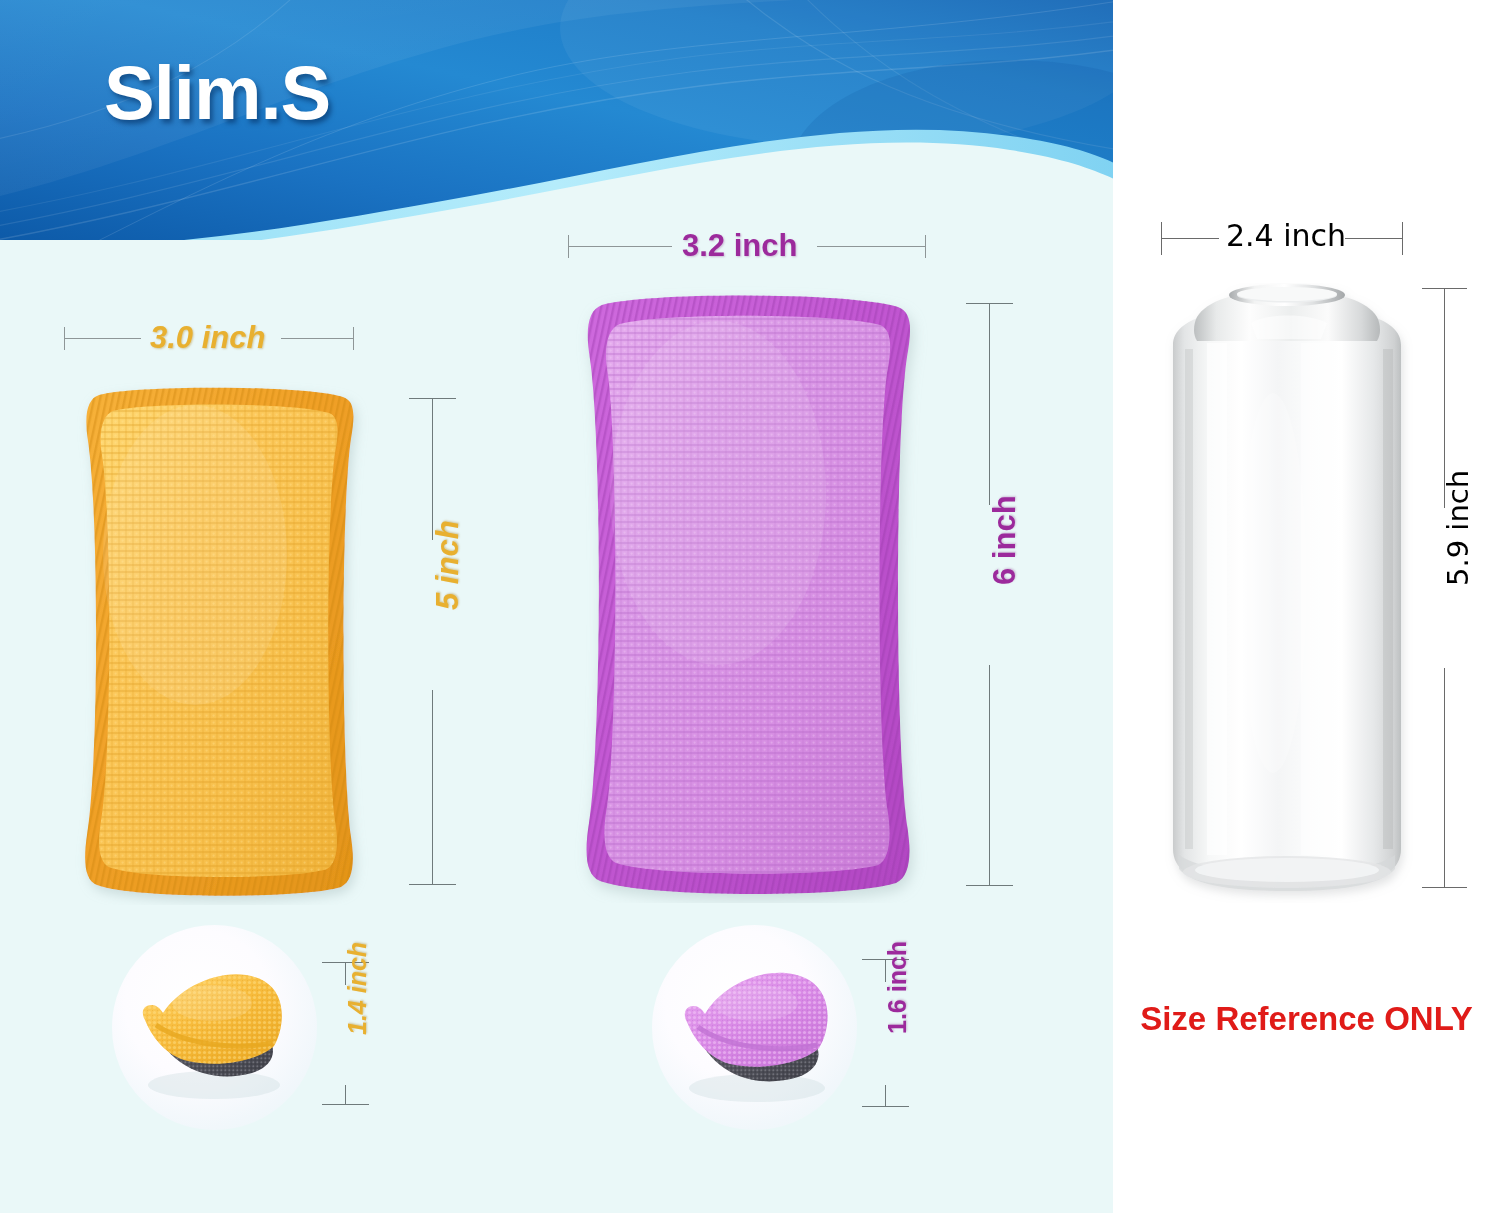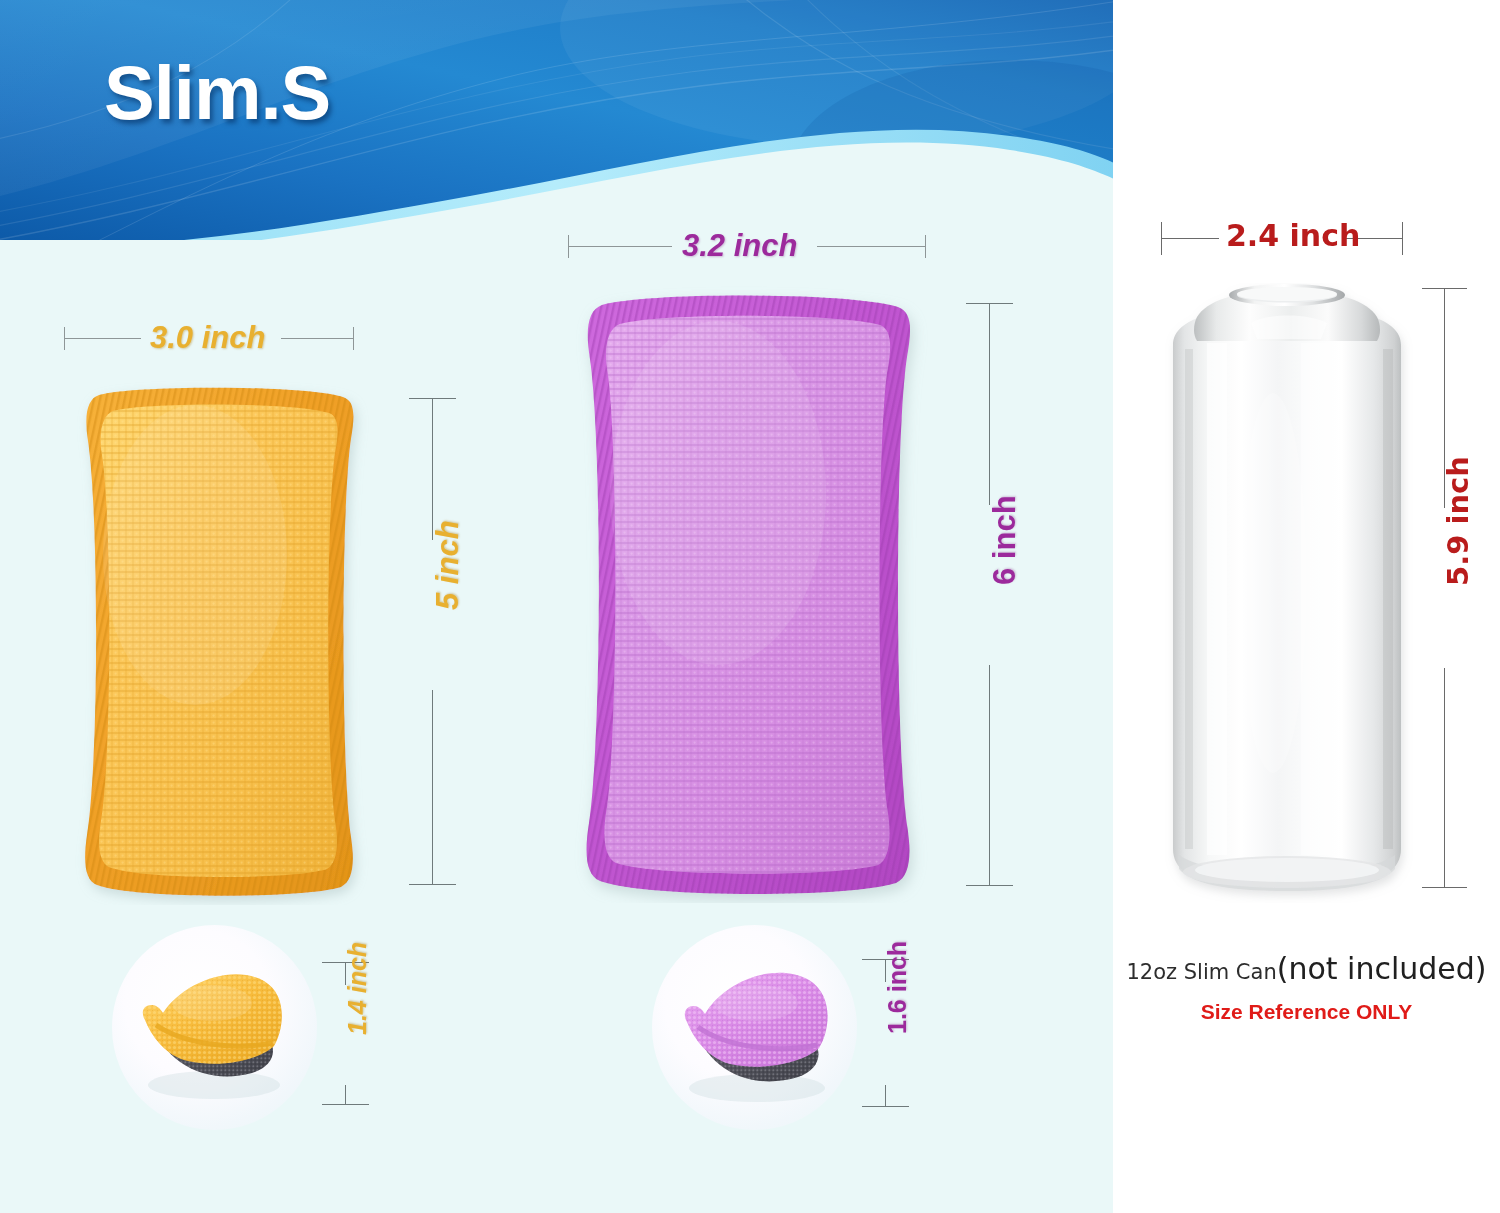--- a/index.html
+++ b/index.html
@@ -98,21 +98,21 @@
     font-weight: bold;
     white-space: nowrap;
     z-index: 5;
     line-height: 1;
     transform-origin: 50% 50%;
     transform: rotate(-90deg);
   }
 
   .c-gold   { color: #e8b030; text-shadow: 1px 1px 2px rgba(170,120,10,.35); font-style: italic; }
   .c-purple { color: #9c2a9c; text-shadow: 1px 1px 2px rgba(120,20,120,.25); }
-  .c-dark   { color: #b91c1c; font-weight: bold; }
+  .c-dark   { color: #000000; font-weight: normal; }
 
   
   .dim-mask {
     position: absolute;
     background: #eaf8f8;
     z-index: 4;
   }
 
   
   .sponge-wrap { position: absolute; z-index: 3; }
@@ -195,21 +195,21 @@
     font-family: "DejaVu Sans", sans-serif;
   }
   #size-reference-only {
     position: absolute;
     left: 0;
     top: 1000px;
     width: 387px;
     text-align: center;
     color: #e01b18;
     font-weight: bold;
-    font-size: 21px;
+    font-size: 33px;
     z-index: 5;
     white-space: nowrap;
   }
 </style>
 </head>
 <body>
 
 <div id="stage">
 
   <div id="left-panel">
@@ -405,21 +405,21 @@
                  C 286 594, 108 594, 66 580
                  C 54 574, 52 552, 57 524
                  C 68 444, 68 166, 58 92
                  C 53 64, 58 45, 70 41 Z" fill="url(#lWeave)"></path>
         <ellipse cx="168" cy="210" rx="108" ry="172" fill="#ffffff" opacity="0.10"></ellipse>
       </svg>
     </div>
 
     <div class="dim-h" style="left:568px; top:246px; width:358px;"></div>
     <div class="dim-mask" style="left:672px; top:228px; width:145px; height:38px;"></div>
-    <div class="dim-text-h c-purple" style="left:682px; top:230px; font-size:31px;font-style:italic;">3.2 inch</div>
+    <div class="dim-text-h c-purple" style="left:682px; top:230px; font-size:31px;">3.2 inch</div>
 
     <div class="dim-v" style="left:989px; top:303px; height:583px;"></div>
     <div class="dim-mask" style="left:972px; top:505px; width:36px; height:160px;"></div>
     <div class="dim-text-v c-purple" style="left:989px; top:585px; font-size:31px; width:0; height:0;">6 inch</div>
 
     <div class="thumb-circle" style="left:112px; top:925px; width:205px; height:205px;">
       <svg width="205" height="205" viewBox="0 0 205 205">
         <defs>
           <linearGradient id="tsTop" x1="0.1" y1="0" x2="0.9" y2="1">
             <stop offset="0%" stop-color="#ffd36a"></stop>
@@ -594,19 +594,16 @@
         <path d="M 228 66 L 238 66 L 238 566 L 228 566 Z" fill="#b4b7b8" opacity="0.42"></path>
         <ellipse cx="118" cy="300" rx="34" ry="190" fill="#ffffff" opacity="0.25"></ellipse>
       </svg>
     </div>
 
     <div class="dim-v-dark" style="left:331px; top:288px; height:600px;"></div>
     <div class="white-mask" style="left:313px; top:508px; width:38px; height:160px;"></div>
     <div class="dim-text-v c-dark" style="left:331px; top:586px; font-size:29px; width:0; height:0;
                 font-family:'DejaVu Sans', sans-serif;">5.9 inch</div>
 
-    <div id="can-caption">
-      <span class="small-part">12oz Slim Can</span><span class="big-part">(not included)</span>
-    </div>
     <div id="size-reference-only">Size Reference ONLY</div>
   </div>
 
 </div>
 
 </body></html>

